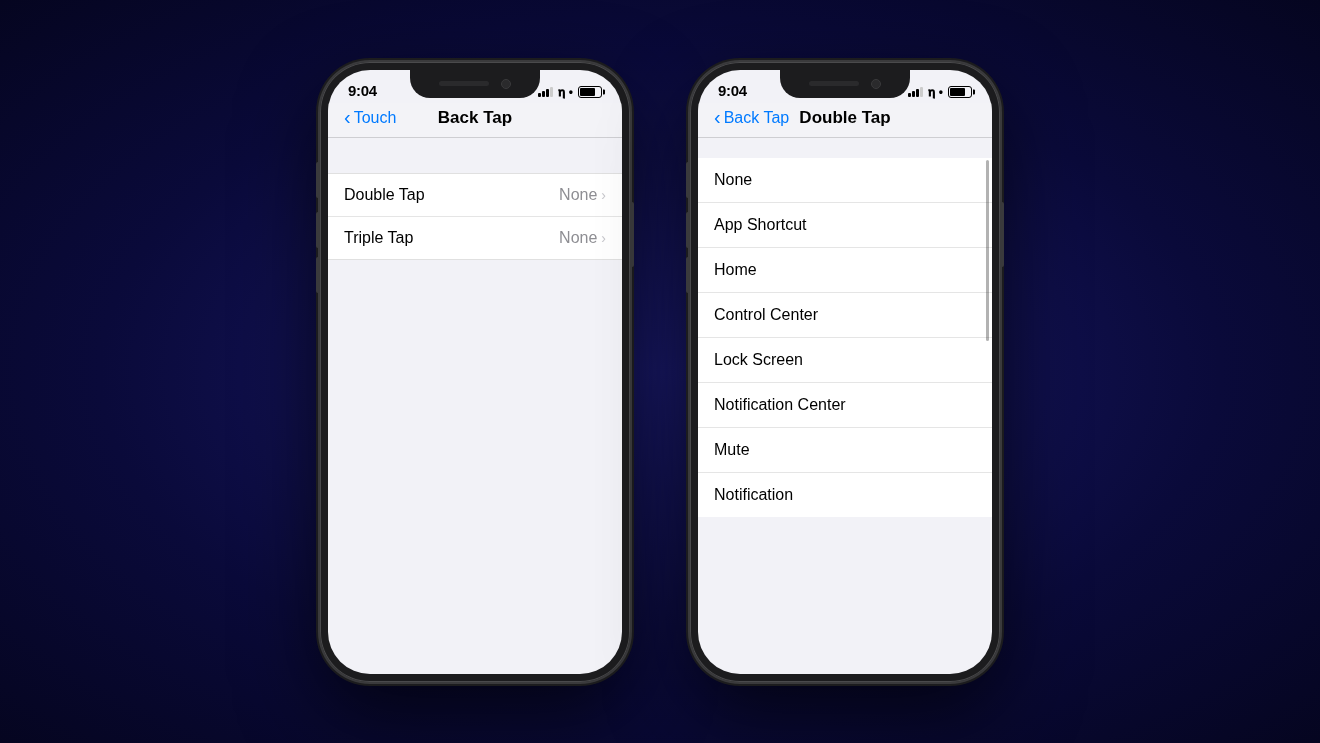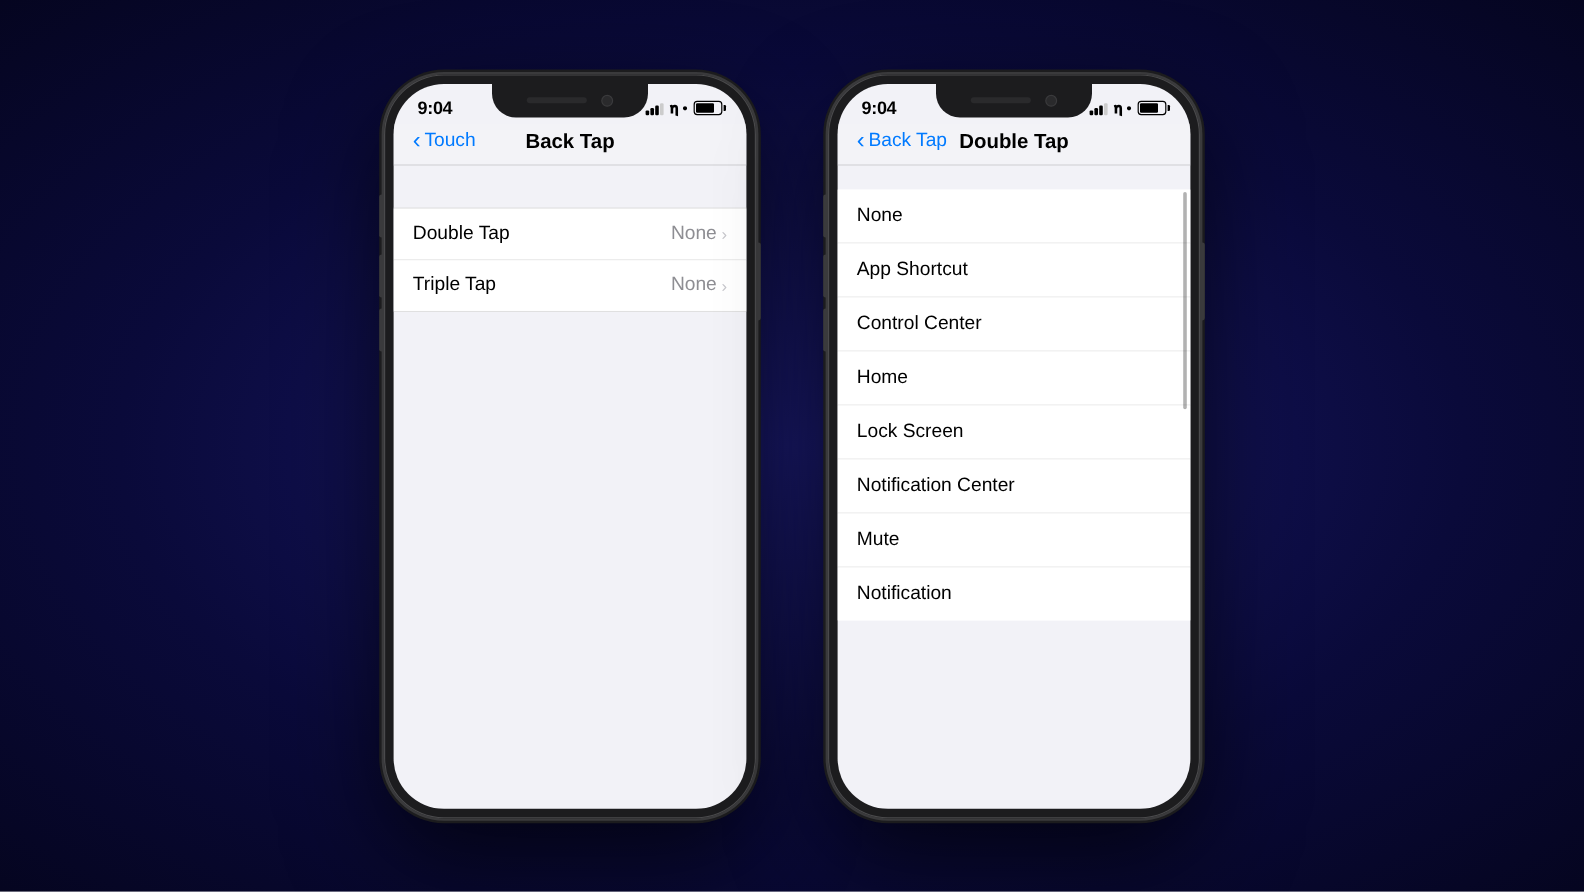--- a/index.html
+++ b/index.html
@@ -94,21 +94,21 @@
       height: 5px;
       background: #2a2a2c;
       border-radius: 3px;
       margin-right: 4px;
     }
 
     
     .status-bar {
       display: flex;
       justify-content: space-between;
-      align-items: center;
+      align-items: flex-end;
       padding: 12px 20px 4px;
       font-size: 13px;
       font-weight: 600;
       position: relative;
       z-index: 5;
     }
 
     .status-time {
       font-size: 15px;
       font-weight: 700;
@@ -359,24 +359,24 @@
     <div class="scrollbar"></div>
 
     <div class="options-list">
       <div class="option-item">
         <span>None</span>
       </div>
       <div class="option-item">
         <span>App Shortcut</span>
       </div>
       <div class="option-item">
+        <span>Home</span>
+      </div>
+      <div class="option-item">
         <span>Control Center</span>
-      </div>
-      <div class="option-item">
-        <span>Home</span>
       </div>
       <div class="option-item">
         <span>Lock Screen</span>
       </div>
       <div class="option-item">
         <span>Notification Center</span>
       </div>
       <div class="option-item">
         <span>Mute</span>
       </div>

